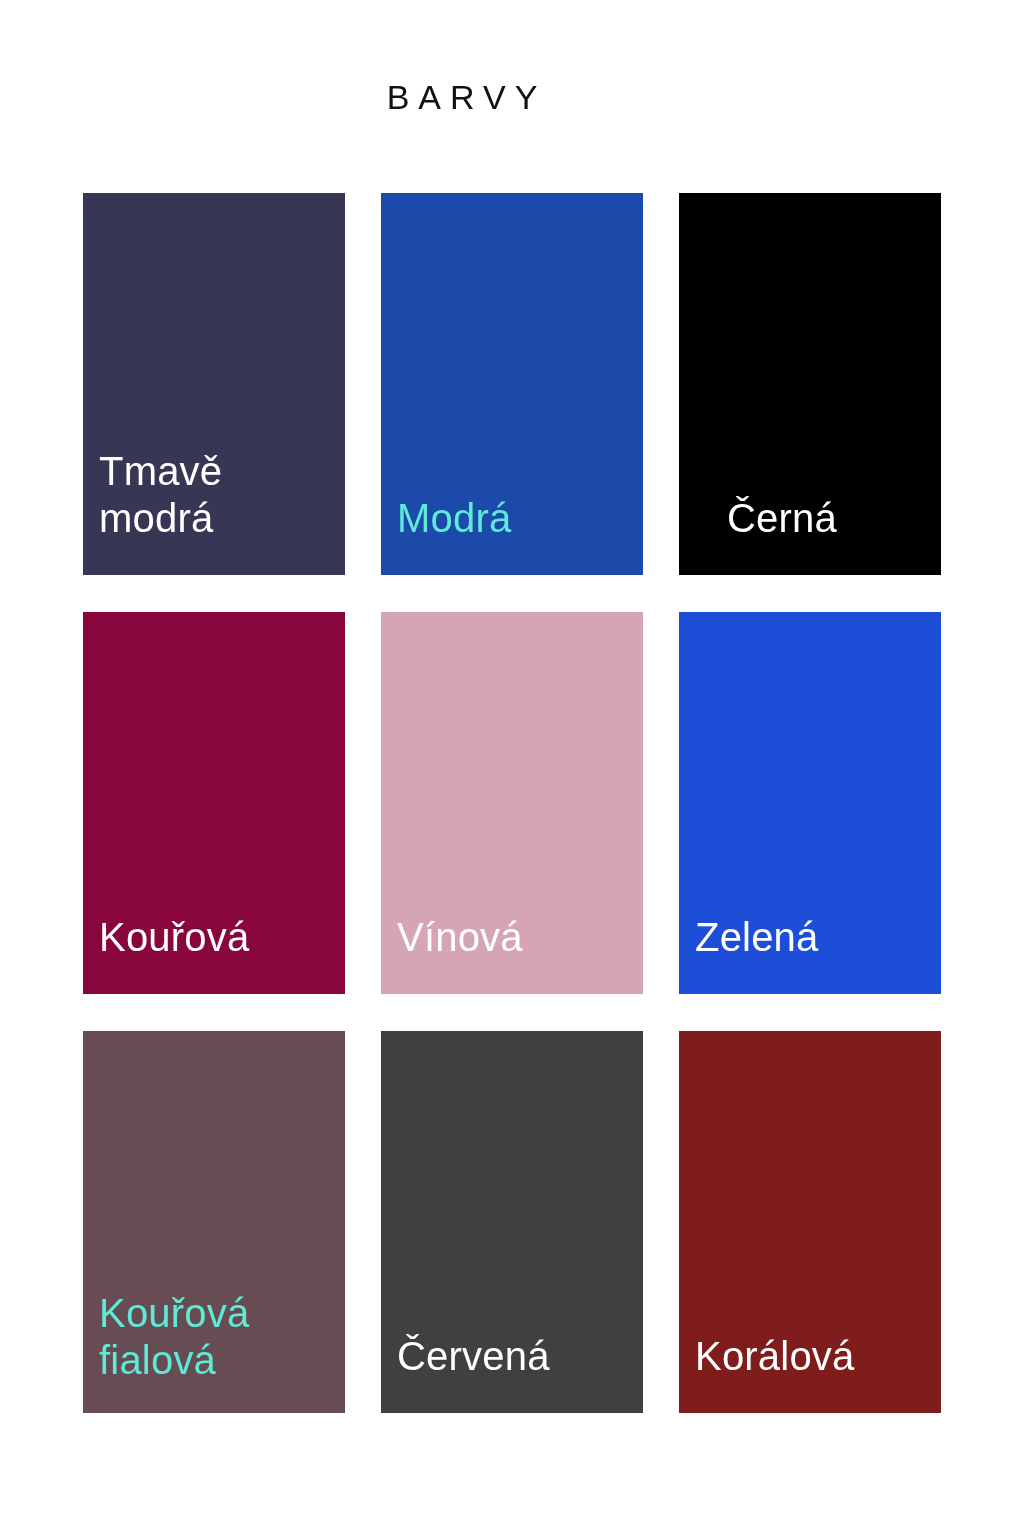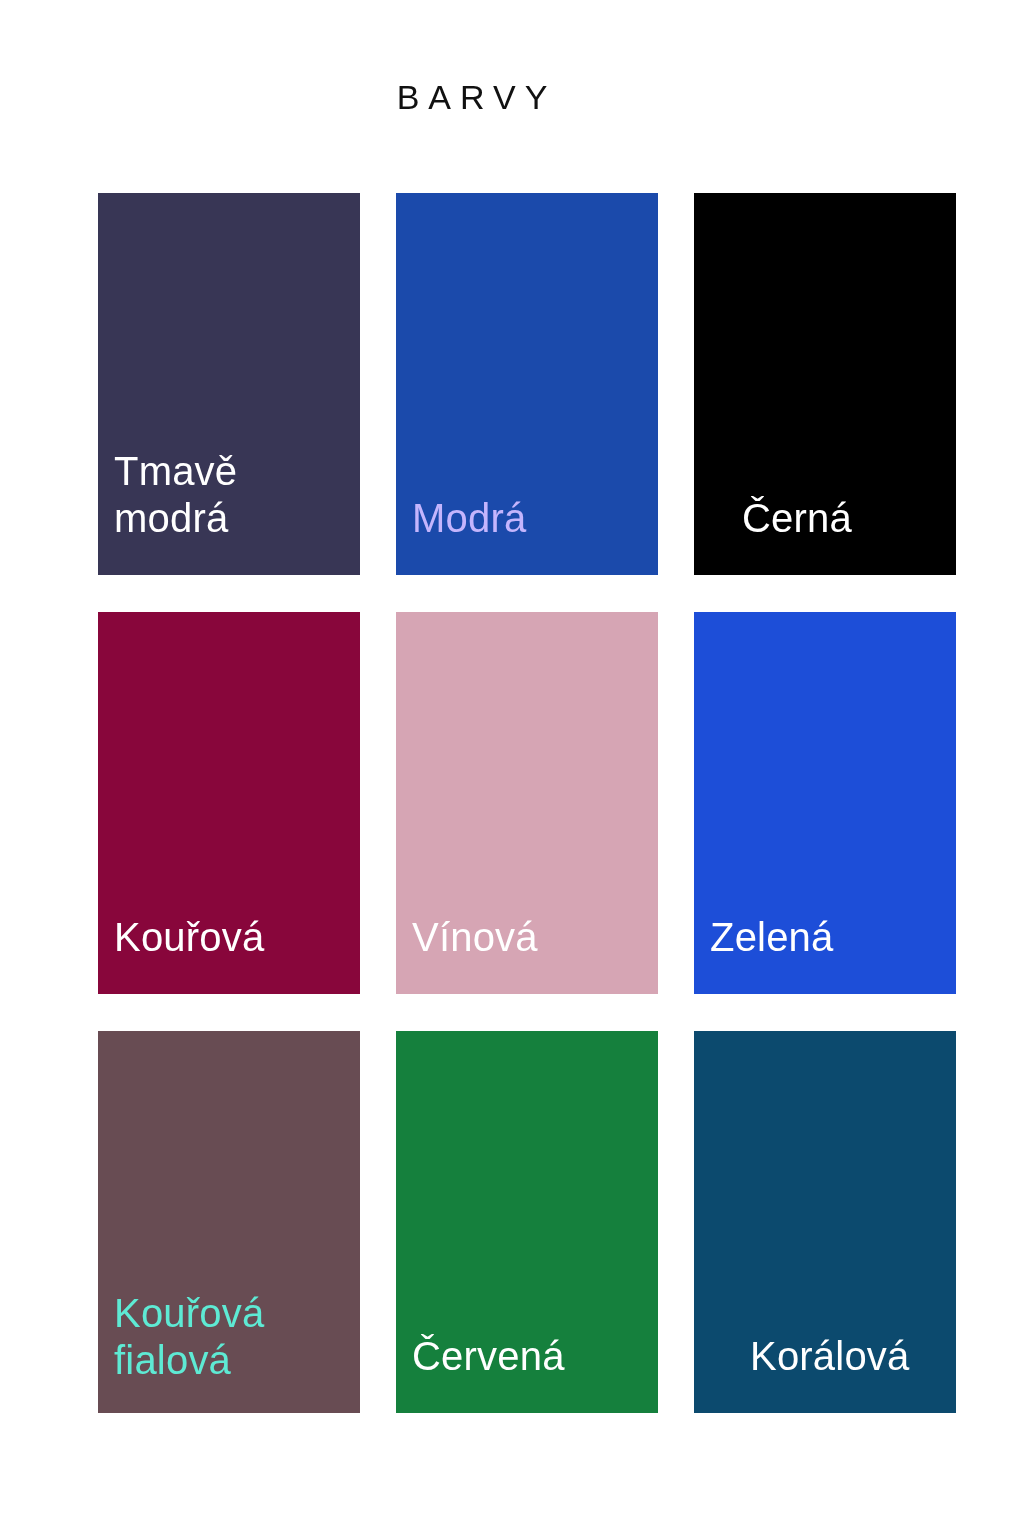--- a/index.html
+++ b/index.html
@@ -19,21 +19,21 @@
   .page {
     position: absolute;
     inset: 0;
     background: #ffffff;
   }
 
   
   .title-wrap {
     position: absolute;
     top: 0;
-    left: 16px;
+    left: 6px;
     width: 912px;
     height: 193px;
     display: flex;
     align-items: center;
     justify-content: center;
   }
   .title {
     font-family: "Liberation Sans", "DejaVu Sans", sans-serif;
     font-size: 34px;
     font-weight: 400;
@@ -42,21 +42,21 @@
     text-indent: 9px;   
     line-height: 1;
     white-space: nowrap;
     -webkit-font-smoothing: antialiased;
   }
 
   
   .grid {
     position: absolute;
     top: 193px;
-    left: 98px;
+    left: 83px;
     width: 858px;          
     display: grid;
     grid-template-columns: 262px 262px 262px;
     grid-template-rows: 382px 382px 382px;
     column-gap: 36px;
     row-gap: 37px;
   }
 
   .swatch {
     position: relative;
@@ -92,21 +92,21 @@
     <div class="title" style="color: rgb(17, 17, 17);">BARVY</div>
   </div>
 
   <div class="grid">
 
     <div class="swatch" style="background-color: rgb(56, 54, 85);">
       <span class="swatch-label" style="color: rgb(255, 255, 255);">Tmavě modrá</span>
     </div>
 
     <div class="swatch" style="background-color: rgb(27, 74, 171);">
-      <span class="swatch-label" style="color: #c4b5fd;">Modrá</span>
+      <span class="swatch-label" style="color: #5eead4;">Modrá</span>
     </div>
 
     <div class="swatch" style="background-color: rgb(0, 0, 0);">
       <span class="swatch-label" style="color: rgb(255, 255, 255); margin-left: 32px;">Černá</span>
     </div>
 
     <div class="swatch" style="background-color: rgb(136, 6, 59);">
       <span class="swatch-label" style="color: rgb(255, 255, 255);">Kouřová</span>
     </div>
 
@@ -116,22 +116,22 @@
 
     <div class="swatch" style="background-color: #1d4ed8;">
       <span class="swatch-label" style="color: rgb(255, 255, 255);">Zelená</span>
     </div>
 
     <div class="swatch" style="background-color: rgb(104, 76, 83);">
       <span class="swatch-label two-line" style="color: #5eead4;">Kouřová
 fialová</span>
     </div>
 
-    <div class="swatch" style="background-color: #15803d; text-align: right;">
+    <div class="swatch" style="background-color: #404040; text-align: right;">
       <span class="swatch-label" style="color: rgb(255, 255, 255);">Červená</span>
     </div>
 
-    <div class="swatch" style="background-color: #0c4a6e; padding-left: 40px;">
+    <div class="swatch" style="background-color: #7f1d1d;">
       <span class="swatch-label" style="color: rgb(255, 255, 255);">Korálová</span>
     </div>
 
   </div>
 </div>
 
 </body></html>

